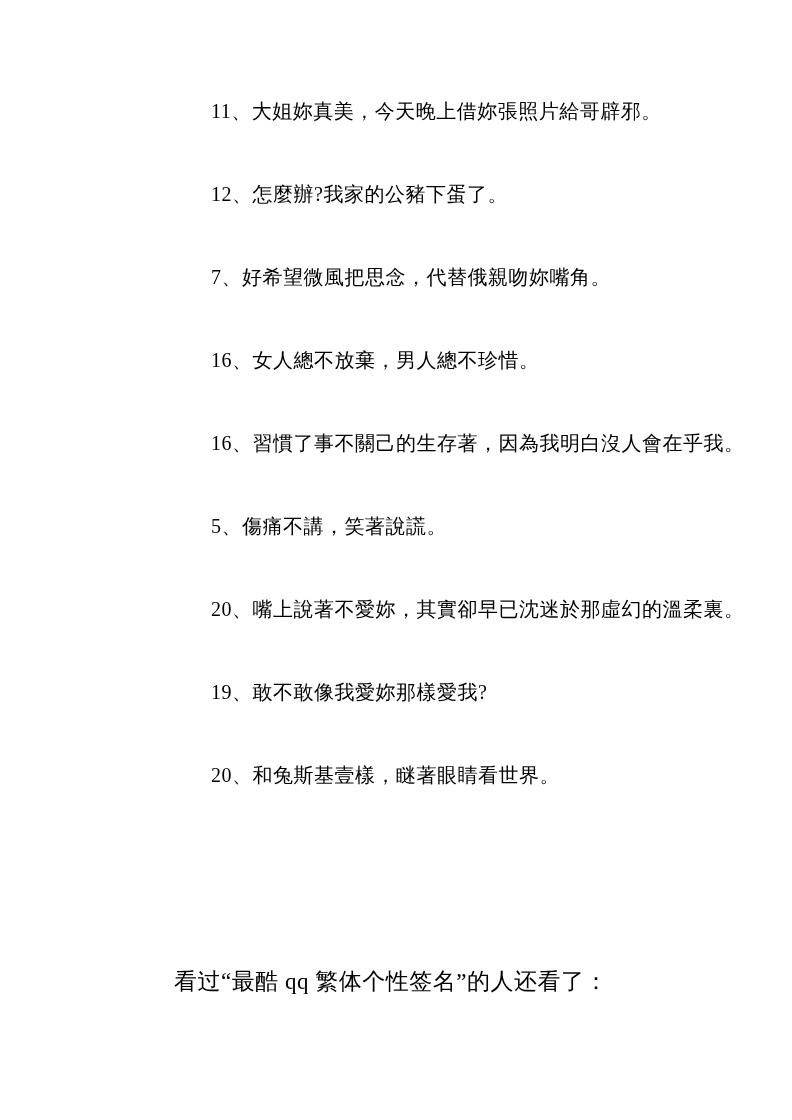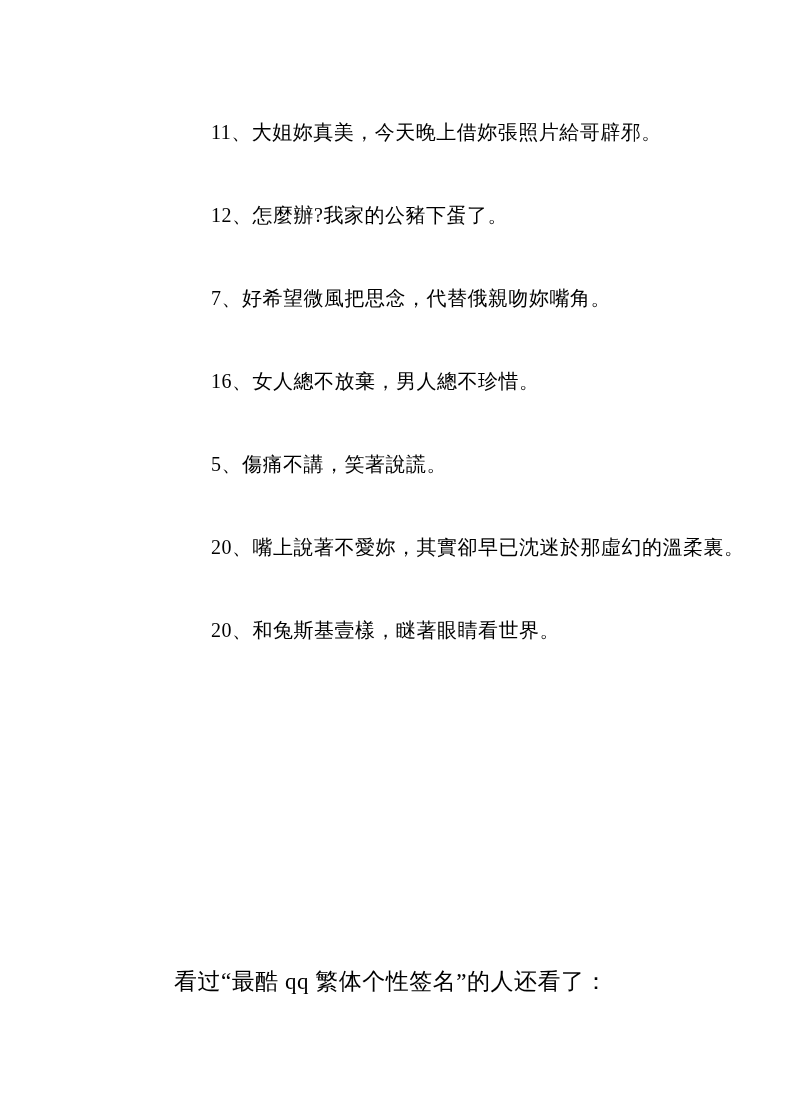--- a/index.html
+++ b/index.html
@@ -16,21 +16,21 @@
     overflow: hidden;
   }
   .page {
     position: absolute;
     inset: 0;
     background: #ffffff;
   }
   .signature-list {
     position: absolute;
     left: 211px;
-    top: 118px;
+    top: 97px;
     width: 560px;
   }
   .signature-item {
     font-size: 20px;
     line-height: 28px;
     margin: 0 0 55px 0;
     white-space: nowrap;
     letter-spacing: 0.5px;
   }
   .related-heading {
@@ -47,20 +47,22 @@
 </head>
 <body>
 
 <div class="page">
 
   <section class="signature-list">
     <p class="signature-item">11、大姐妳真美，今天晚上借妳張照片給哥辟邪。</p>
     <p class="signature-item">12、怎麼辦?我家的公豬下蛋了。</p>
     <p class="signature-item">7、好希望微風把思念，代替俄親吻妳嘴角。</p>
     <p class="signature-item">16、女人總不放棄，男人總不珍惜。</p>
+    <p class="signature-item">16、習慣了事不關己的生存著，因為我明白沒人會在乎我。</p>
     <p class="signature-item">5、傷痛不講，笑著說謊。</p>
     <p class="signature-item">20、嘴上說著不愛妳，其實卻早已沈迷於那虛幻的溫柔裏。</p>
+    <p class="signature-item">19、敢不敢像我愛妳那樣愛我?</p>
     <p class="signature-item">20、和兔斯基壹樣，瞇著眼睛看世界。</p>
   </section>
 
   <p class="related-heading">看过“最酷 qq 繁体个性签名”的人还看了：</p>
 
 </div>
 
 </body></html>

